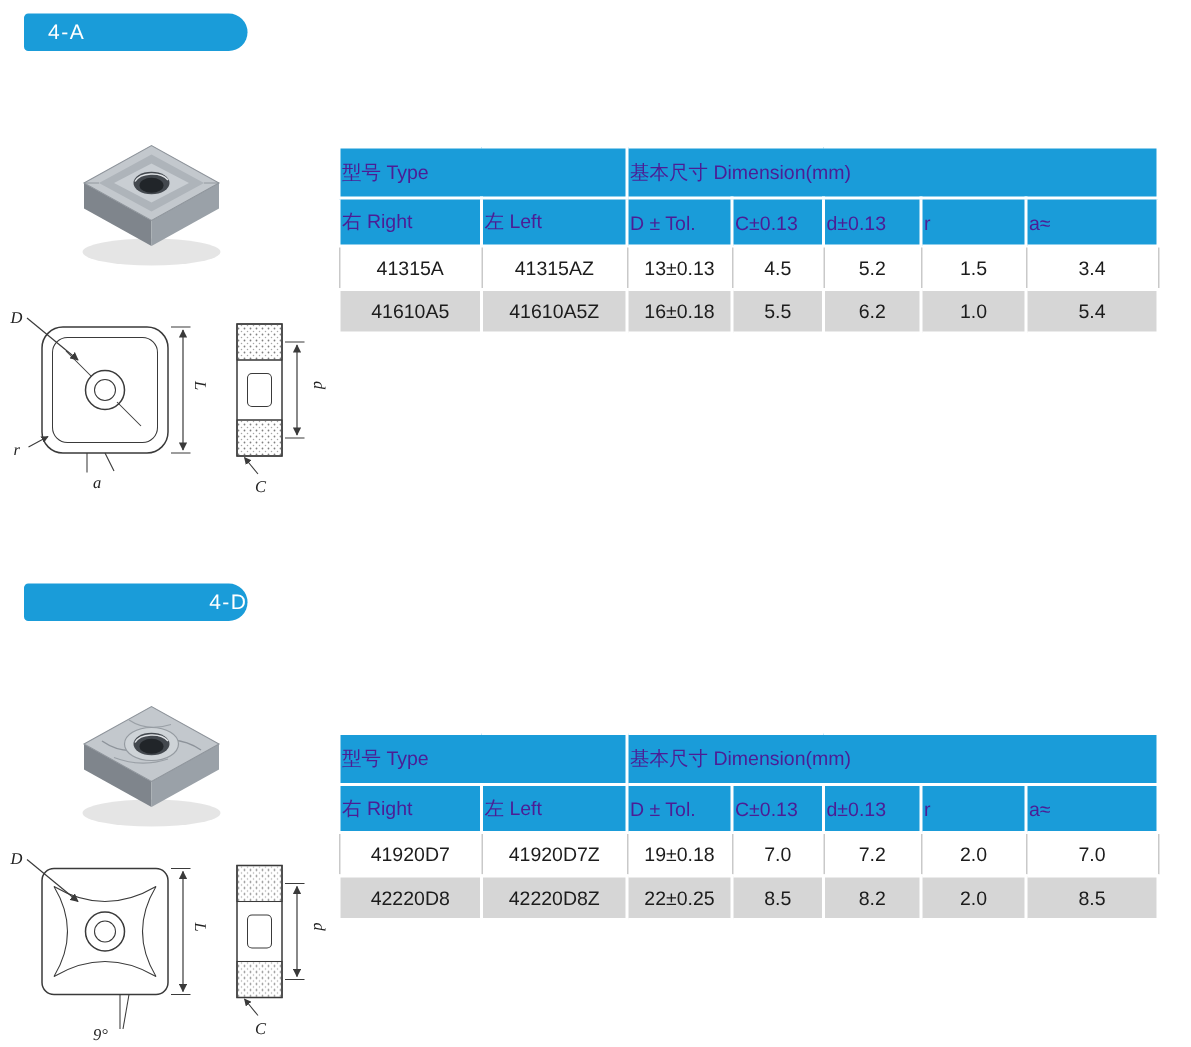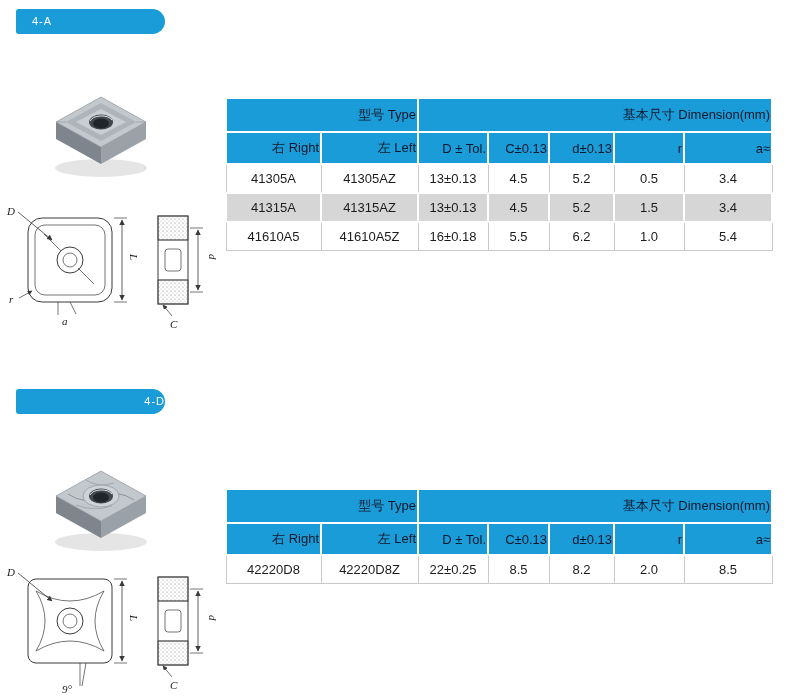--- a/index.html
+++ b/index.html
@@ -1,39 +1,39 @@
 <!DOCTYPE html>
 <html style="--accent: #1a9cd9; --rowAlt: #d6d6d6;"><head>
 <meta charset="utf-8">
 <style>
   html,body{margin:0;padding:0;}
   body{background:#ffffff;font-family:"Liberation Sans",sans-serif;}
   .page{position:relative;width:794px;height:698px;background:#fff;overflow:hidden;}
 
   .badge{position:absolute;left:16px;width:133px;height:25px;background:var(--accent,#1a9cd9);
          color:#fff;border-radius:3px 13px 13px 3px;line-height:25px;padding-left:16px;
-         font-size:11px;letter-spacing:1px;}
+         font-size:14px;letter-spacing:1px;}
   .badge-a{top:9px;}
   .badge-d{top:389px;text-align:right;}
 
   .photo{position:absolute;left:46px;width:108px;height:106px;}
   .photo-a{top:76px;}
   .photo-d{top:450px;}
 
   .drawing{position:absolute;left:6px;width:215px;height:132px;}
   .drawing-a{top:202px;}
   .drawing-d{top:563px;}
 
   .tablewrap{position:absolute;left:225px;width:546px;}
   .tablewrap-a{top:97px;}
   .tablewrap-d{top:488px;}
 
   table{border-collapse:collapse;table-layout:fixed;width:546px;}
-  thead th{background:var(--accent,#1a9cd9);color:#0f172a;font-weight:normal;font-size:13px;
-           border:2px solid #fff;text-align:right;}
+  thead th{background:var(--accent,#1a9cd9);color:#4c1d95;font-weight:normal;font-size:13px;
+           border:2px solid #fff;text-align:left;}
   thead tr:first-child th{height:30px;}
   thead tr:last-child th{height:28px;}
   tbody td{text-align:center;font-size:13px;color:#1c1c1c;height:25px;}
   tbody tr:nth-child(odd) td{background:#ffffff;border:1px solid #c9c9c9;}
   tbody tr:nth-child(even) td{background:var(--rowAlt,#d6d6d6);border:2px solid #ffffff;}
 
   .dim-label{font-family:"Liberation Serif",serif;font-style:italic;}
 </style>
 </head>
 <body>
@@ -127,29 +127,20 @@
             <th>左  Left</th>
             <th>D ± Tol.</th>
             <th>C±0.13</th>
             <th>d±0.13</th>
             <th>r</th>
             <th>a≈</th>
           </tr>
         </thead>
         <tbody>
             <tr>
-              <td>41305A</td>
-              <td>41305AZ</td>
-              <td>13±0.13</td>
-              <td>4.5</td>
-              <td>5.2</td>
-              <td>0.5</td>
-              <td>3.4</td>
-            </tr>
-            <tr>
               <td>41315A</td>
               <td>41315AZ</td>
               <td>13±0.13</td>
               <td>4.5</td>
               <td>5.2</td>
               <td>1.5</td>
               <td>3.4</td>
             </tr>
             <tr>
               <td>41610A5</td>
@@ -251,20 +242,29 @@
             <th>左  Left</th>
             <th>D ± Tol.</th>
             <th>C±0.13</th>
             <th>d±0.13</th>
             <th>r</th>
             <th>a≈</th>
           </tr>
         </thead>
         <tbody>
             <tr>
+              <td>41920D7</td>
+              <td>41920D7Z</td>
+              <td>19±0.18</td>
+              <td>7.0</td>
+              <td>7.2</td>
+              <td>2.0</td>
+              <td>7.0</td>
+            </tr>
+            <tr>
               <td>42220D8</td>
               <td>42220D8Z</td>
               <td>22±0.25</td>
               <td>8.5</td>
               <td>8.2</td>
               <td>2.0</td>
               <td>8.5</td>
             </tr>
           </tbody>
       </table>

